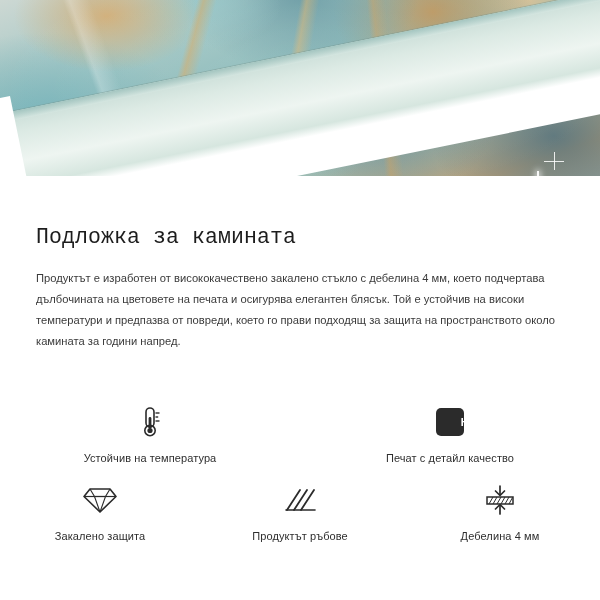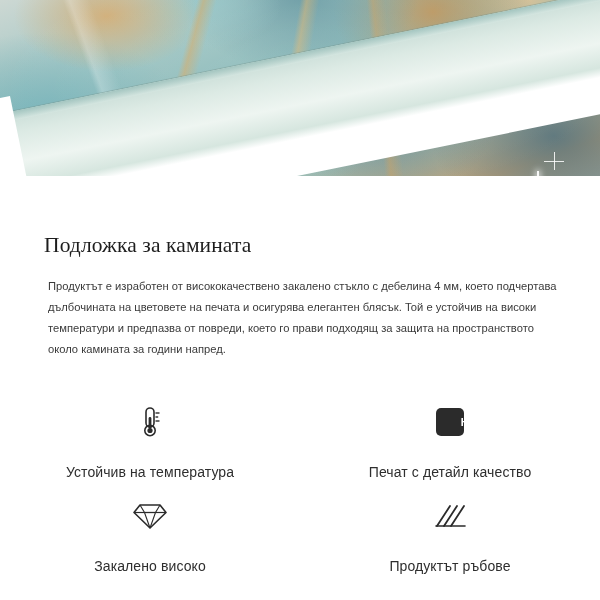--- a/index.html
+++ b/index.html
@@ -143,33 +143,33 @@
   .sparkle2::before { width: 20px; height: 1.1px; margin-left: -10px; margin-top: -0.5px; }
   .sparkle2::after { width: 1.1px; height: 18px; margin-left: -0.5px; margin-top: -9px; }
 
   
   .content {
     position: absolute;
     left: 0; top: 222px;
     width: 600px;
   }
   .headline {
-    margin: 8px;
+    margin: 0;
     padding: 0 36px;
-    font-family: Liberation Serif, serif;
+    font-family: Liberation Mono, monospace;
     font-size: 21.5px;
     line-height: 30px;
     color: #1d1d1d;
     font-weight: 400;
     letter-spacing: 0.1px;
   }
   .headline .l2 { display: block; }
 
   .paragraph {
-    margin: 16px 0 0 12px;
+    margin: 16px 0 0 0;
     padding: 0 36px;
     font-size: 11.2px;
     line-height: 21px;
     color: #3a3a3a;
   }
 
   
   .features {
     position: absolute;
     left: 0; top: 400px;
@@ -186,22 +186,22 @@
     flex-direction: column;
     align-items: center;
   }
   .ficon {
     height: 44px;
     display: flex;
     align-items: center;
     justify-content: center;
   }
   .flabel {
-    margin-top: 20px;
-    font-size: 14px;
+    margin-top: 8px;
+    font-size: 11px;
     color: #2e2e2e;
     text-align: center;
     letter-spacing: 0.1px;
   }
 
   .ultrahd {
     width: 28px; height: 28px;
     border-radius: 5px;
     background: #2b2b2b;
     color: #fff;
@@ -278,32 +278,45 @@
       <div class="fcell">
         <div class="ficon">
           <svg width="34" height="30" viewBox="0 0 34 30">
             <path d="M7 4 H27 L33 11.5 L17 27 L1 11.5 Z" fill="none" stroke="#2b2b2b" stroke-width="1.6" stroke-linejoin="round"></path>
             <path d="M1 11.5 H33" stroke="#2b2b2b" stroke-width="1.2"></path>
             <path d="M7 4 L11.5 11.5 L17 27" fill="none" stroke="#2b2b2b" stroke-width="1.1"></path>
             <path d="M27 4 L22.5 11.5 L17 27" fill="none" stroke="#2b2b2b" stroke-width="1.1"></path>
             <path d="M11.5 11.5 H22.5" stroke="#2b2b2b" stroke-width="1.1"></path>
           </svg>
         </div>
-        <div class="flabel">Закалено високо</div>
+        <div class="flabel">Закалено защита</div>
       </div>
 
       <div class="fcell">
         <div class="ficon">
           <svg width="34" height="30" viewBox="0 0 34 30">
             <path d="M4 25 L17 5" stroke="#2b2b2b" stroke-width="1.8" stroke-linecap="round"></path>
             <path d="M11 25 L24 5" stroke="#2b2b2b" stroke-width="1.8" stroke-linecap="round"></path>
             <path d="M18 25 L31 5" stroke="#2b2b2b" stroke-width="1.8" stroke-linecap="round"></path>
             <path d="M3 25 H32" stroke="#2b2b2b" stroke-width="1.6" stroke-linecap="round"></path>
           </svg>
         </div>
         <div class="flabel">Продуктът ръбове</div>
       </div>
 
+      <div class="fcell">
+        <div class="ficon">
+          <svg width="36" height="34" viewBox="0 0 36 34">
+            <path d="M18 3 V11" stroke="#2b2b2b" stroke-width="1.7" stroke-linecap="round"></path>
+            <path d="M13.5 8 L18 12.5 L22.5 8" fill="none" stroke="#2b2b2b" stroke-width="1.7" stroke-linecap="round" stroke-linejoin="round"></path>
+            <rect x="5" y="14" width="26" height="7" fill="none" stroke="#2b2b2b" stroke-width="1.5"></rect>
+            <path d="M7 21 L11 14 M11 21 L15 14 M15 21 L19 14 M19 21 L23 14 M23 21 L27 14 M27 21 L30.5 14.5" stroke="#2b2b2b" stroke-width="1"></path>
+            <path d="M18 31 V23" stroke="#2b2b2b" stroke-width="1.7" stroke-linecap="round"></path>
+            <path d="M13.5 26 L18 21.5 L22.5 26" fill="none" stroke="#2b2b2b" stroke-width="1.7" stroke-linecap="round" stroke-linejoin="round"></path>
+          </svg>
+        </div>
+        <div class="flabel">Дебелина 4 мм</div>
+      </div>
 
     </div>
   </div>
 
 </div>
 
 </body></html>

